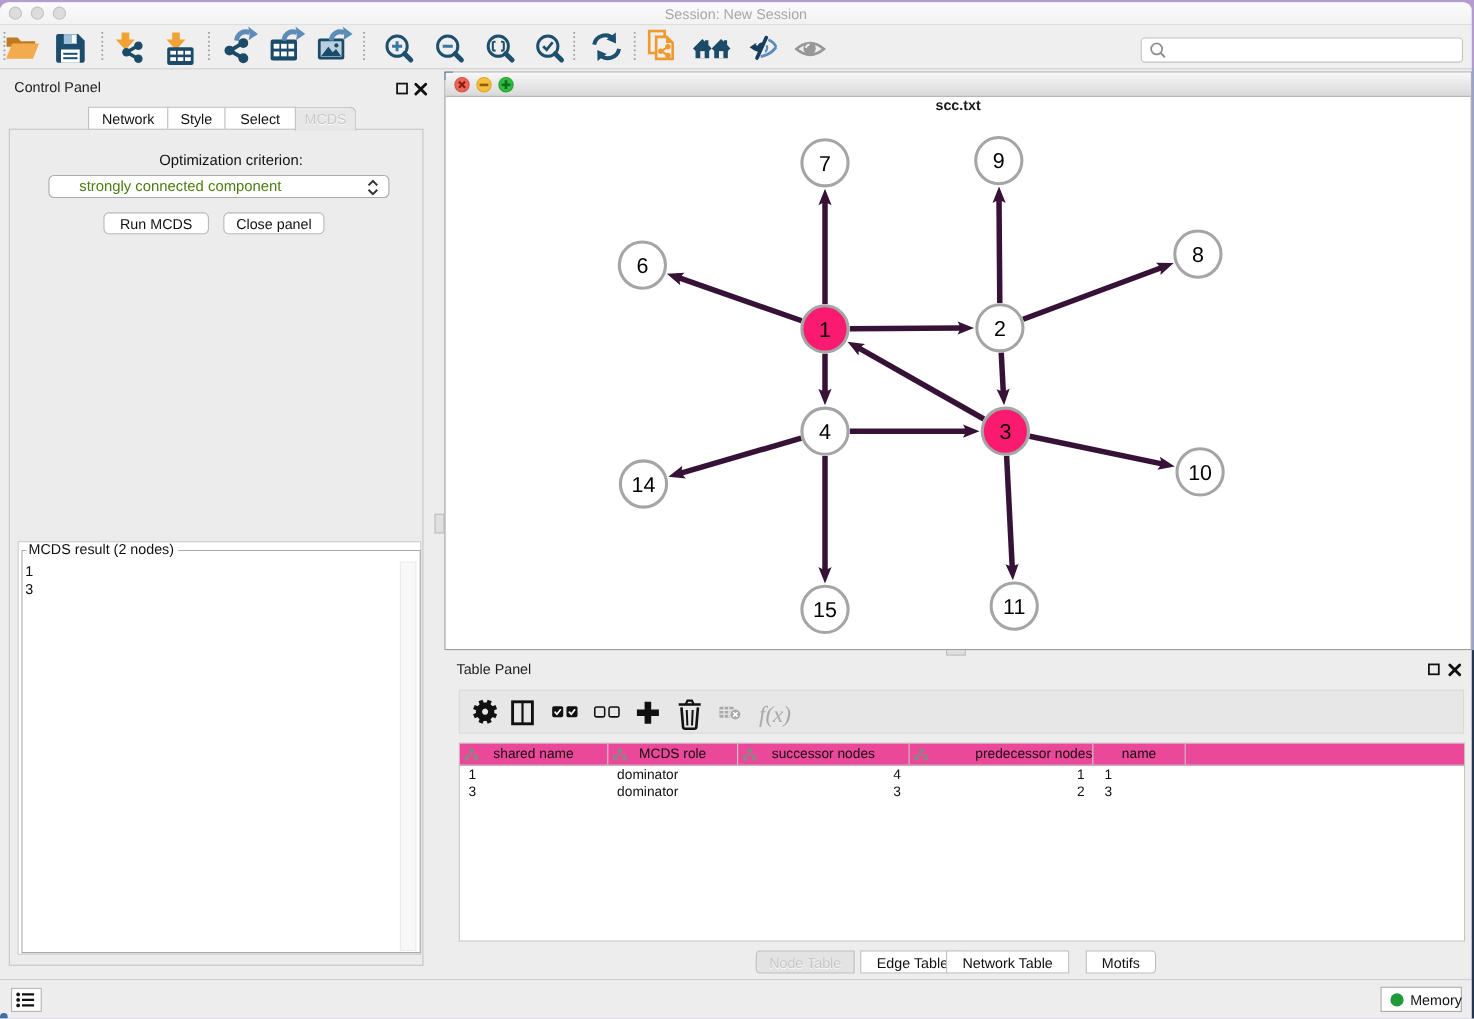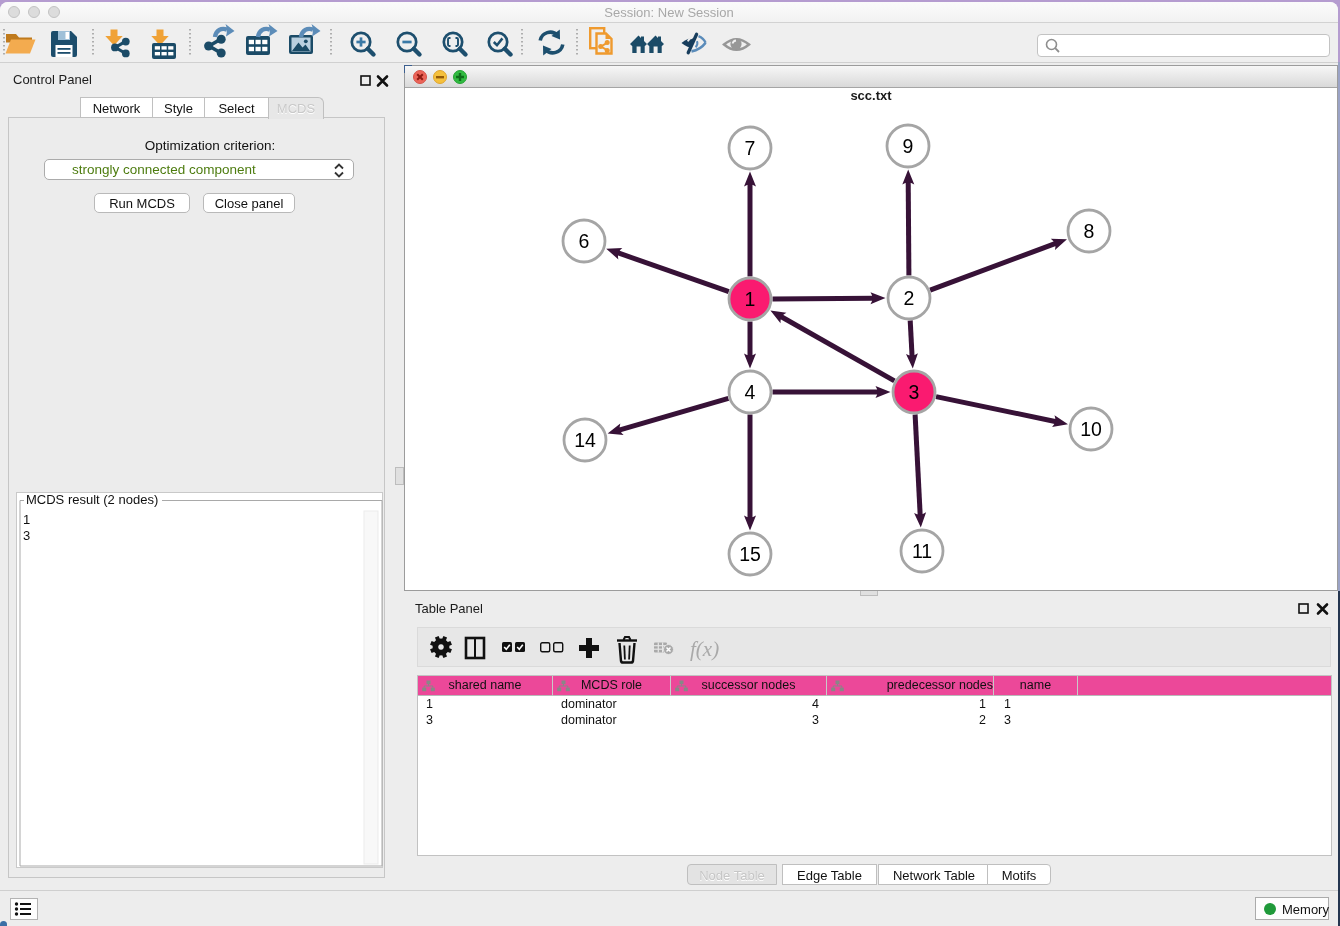--- a/index.html
+++ b/index.html
@@ -437,21 +437,21 @@
 <div class="cell" style="left:586px;top:21px;">1</div>
 <div class="cell" style="left:8px;top:37px;">3</div>
 <div class="cell" style="left:143px;top:37px;">dominator</div>
 <div class="cell" style="left:253px;top:37px;width:148px;text-align:right;">3</div>
 <div class="cell" style="left:409px;top:37px;width:159px;text-align:right;">2</div>
 <div class="cell" style="left:586px;top:37px;">3</div>
 </div>
 
 <div class="bt btsel" style="left:653px;width:90px;margin-left:34px;">Node Table</div>
 <div class="bt" style="left:782px;width:95px;">Edge Table</div>
-<div class="bt" style="left:878px;width:112px;">Network Table</div>
+<div class="bt" style="left:860px;width:112px;">Network Table</div>
 <div class="bt" style="left:987px;width:64px;border-radius:0 4px 4px 0;">Motifs</div>
 
 <div class="abs" id="statusbar"></div>
 <div class="abs" style="left:10px;top:898px;width:28px;height:22px;background:#fdfdfd;border:1px solid #b3b3b3;box-sizing:border-box;">
  <svg width="26" height="20" xmlns="http://www.w3.org/2000/svg">
   <g stroke="#111" stroke-width="2">
    <line x1="9" y1="5" x2="20" y2="5"></line>
         <line x1="9" y1="10" x2="20" y2="10"></line>
         <line x1="9" y1="15" x2="20" y2="15"></line>
   </g>

